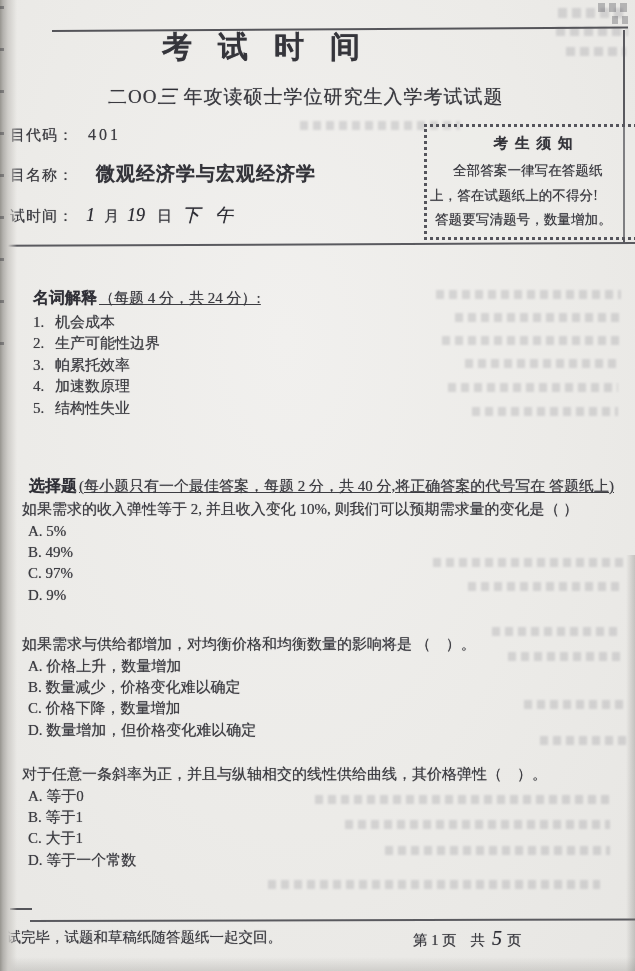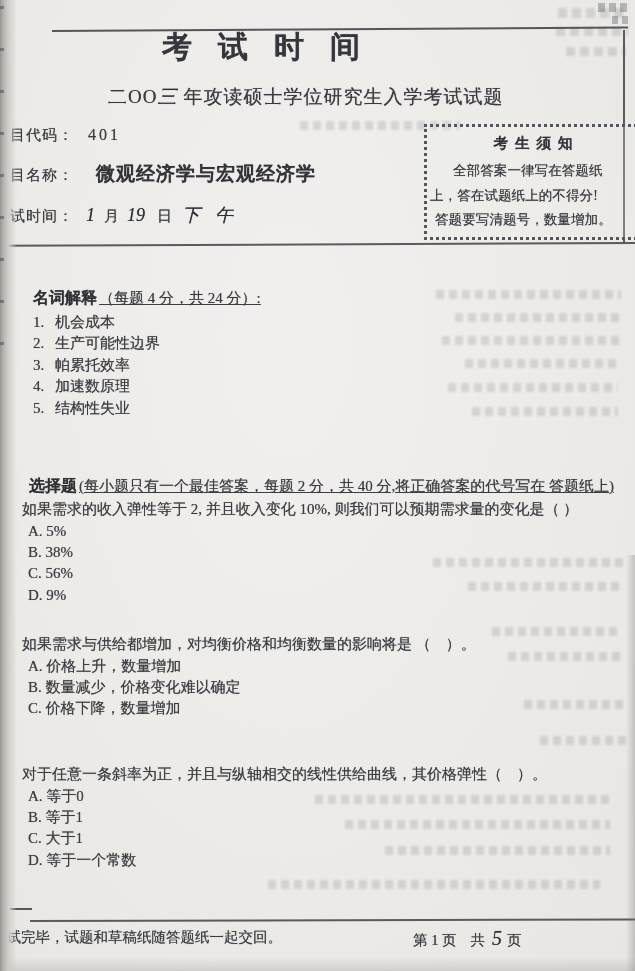--- a/index.html
+++ b/index.html
@@ -173,32 +173,33 @@
   </div>
 
   <div class="sec-head abs" style="top:476px">
     <span class="marker mk2">二、</span><span class="sec-title">选择题</span><span class="sec-note">(每小题只有一个最佳答案，每题 2 分，共 40 分,将正确答案的代号写在 答题纸上)</span>
   </div>
 
   <div class="q abs" style="top:498px">
     <div class="q-text">如果需求的收入弹性等于 2, 并且收入变化 10%, 则我们可以预期需求量的变化是（ ）</div>
     <div class="opts">
       <div class="opt">A. 5%</div>
-      <div class="opt">B. 38%</div>
-      <div class="opt">C. 56%</div>
+      <div class="opt">B. 49%</div>
+      <div class="opt">C. 97%</div>
       <div class="opt">D. 9%</div>
     </div>
   </div>
 
   <div class="q abs" style="top:633px">
     <div class="q-text">如果需求与供给都增加，对均衡价格和均衡数量的影响将是 （　）。</div>
     <div class="opts">
       <div class="opt">A. 价格上升，数量增加</div>
       <div class="opt">B. 数量减少，价格变化难以确定</div>
       <div class="opt">C. 价格下降，数量增加</div>
+      <div class="opt">D. 数量增加，但价格变化难以确定</div>
     </div>
   </div>
 
   <div class="q abs" style="top:763px">
     <div class="q-text">对于任意一条斜率为正，并且与纵轴相交的线性供给曲线，其价格弹性（　）。</div>
     <div class="opts">
       <div class="opt">A. 等于0</div>
       <div class="opt">B. 等于1</div>
       <div class="opt">C. 大于1</div>
       <div class="opt">D. 等于一个常数</div>

